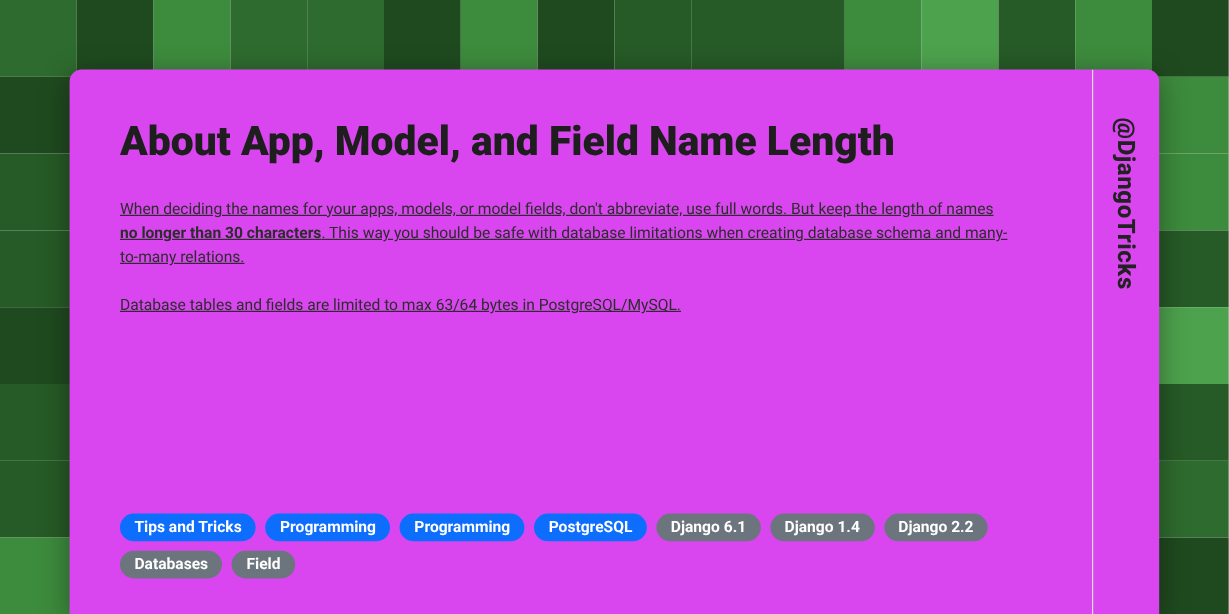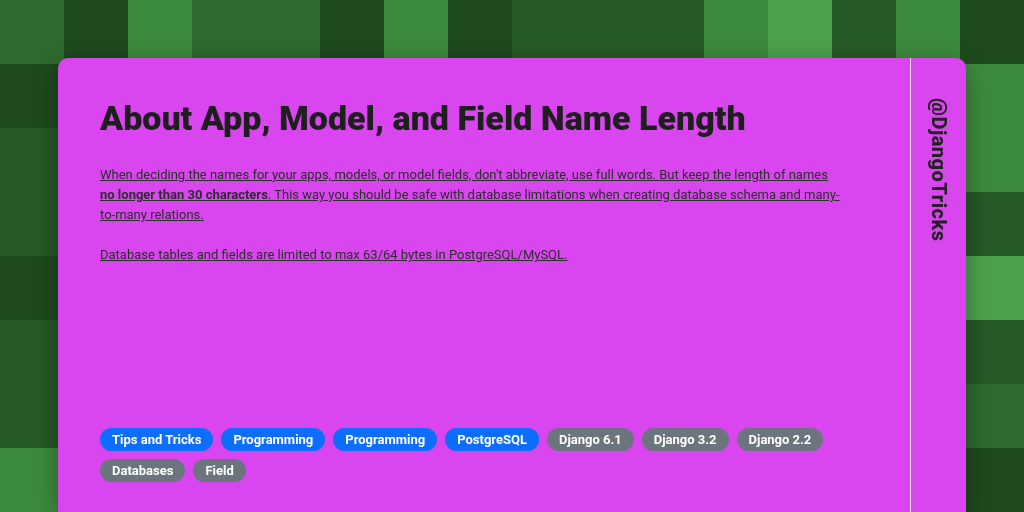--- a/index.html
+++ b/index.html
@@ -222,21 +222,21 @@
     <p>
       <span>When deciding the names for your apps, models, or model fields, don't abbreviate, use full words. But keep the length of names </span><strong>no longer than 30 characters</strong><span>. This way you should be safe with database limitations when creating database schema and many-to-many relations.</span>
     </p>
     <p>Database tables and fields are limited to max 63/64 bytes in PostgreSQL/MySQL.</p>
     <div class="tags" id="tags">
         <span class="tag blue">Tips and Tricks</span>
         <span class="tag blue">Programming</span>
         <span class="tag blue">Programming</span>
         <span class="tag blue">PostgreSQL</span>
         <span class="tag gray">Django 6.1</span>
-        <span class="tag gray">Django 3.2</span>
+        <span class="tag gray">Django 1.4</span>
         <span class="tag gray">Django 2.2</span>
         <span class="tag gray">Databases</span>
         <span class="tag gray">Field</span>
       </div>
   </div>
   <div class="side">
     <div class="handle">@DjangoTricks</div>
   </div>
 </div>
 

